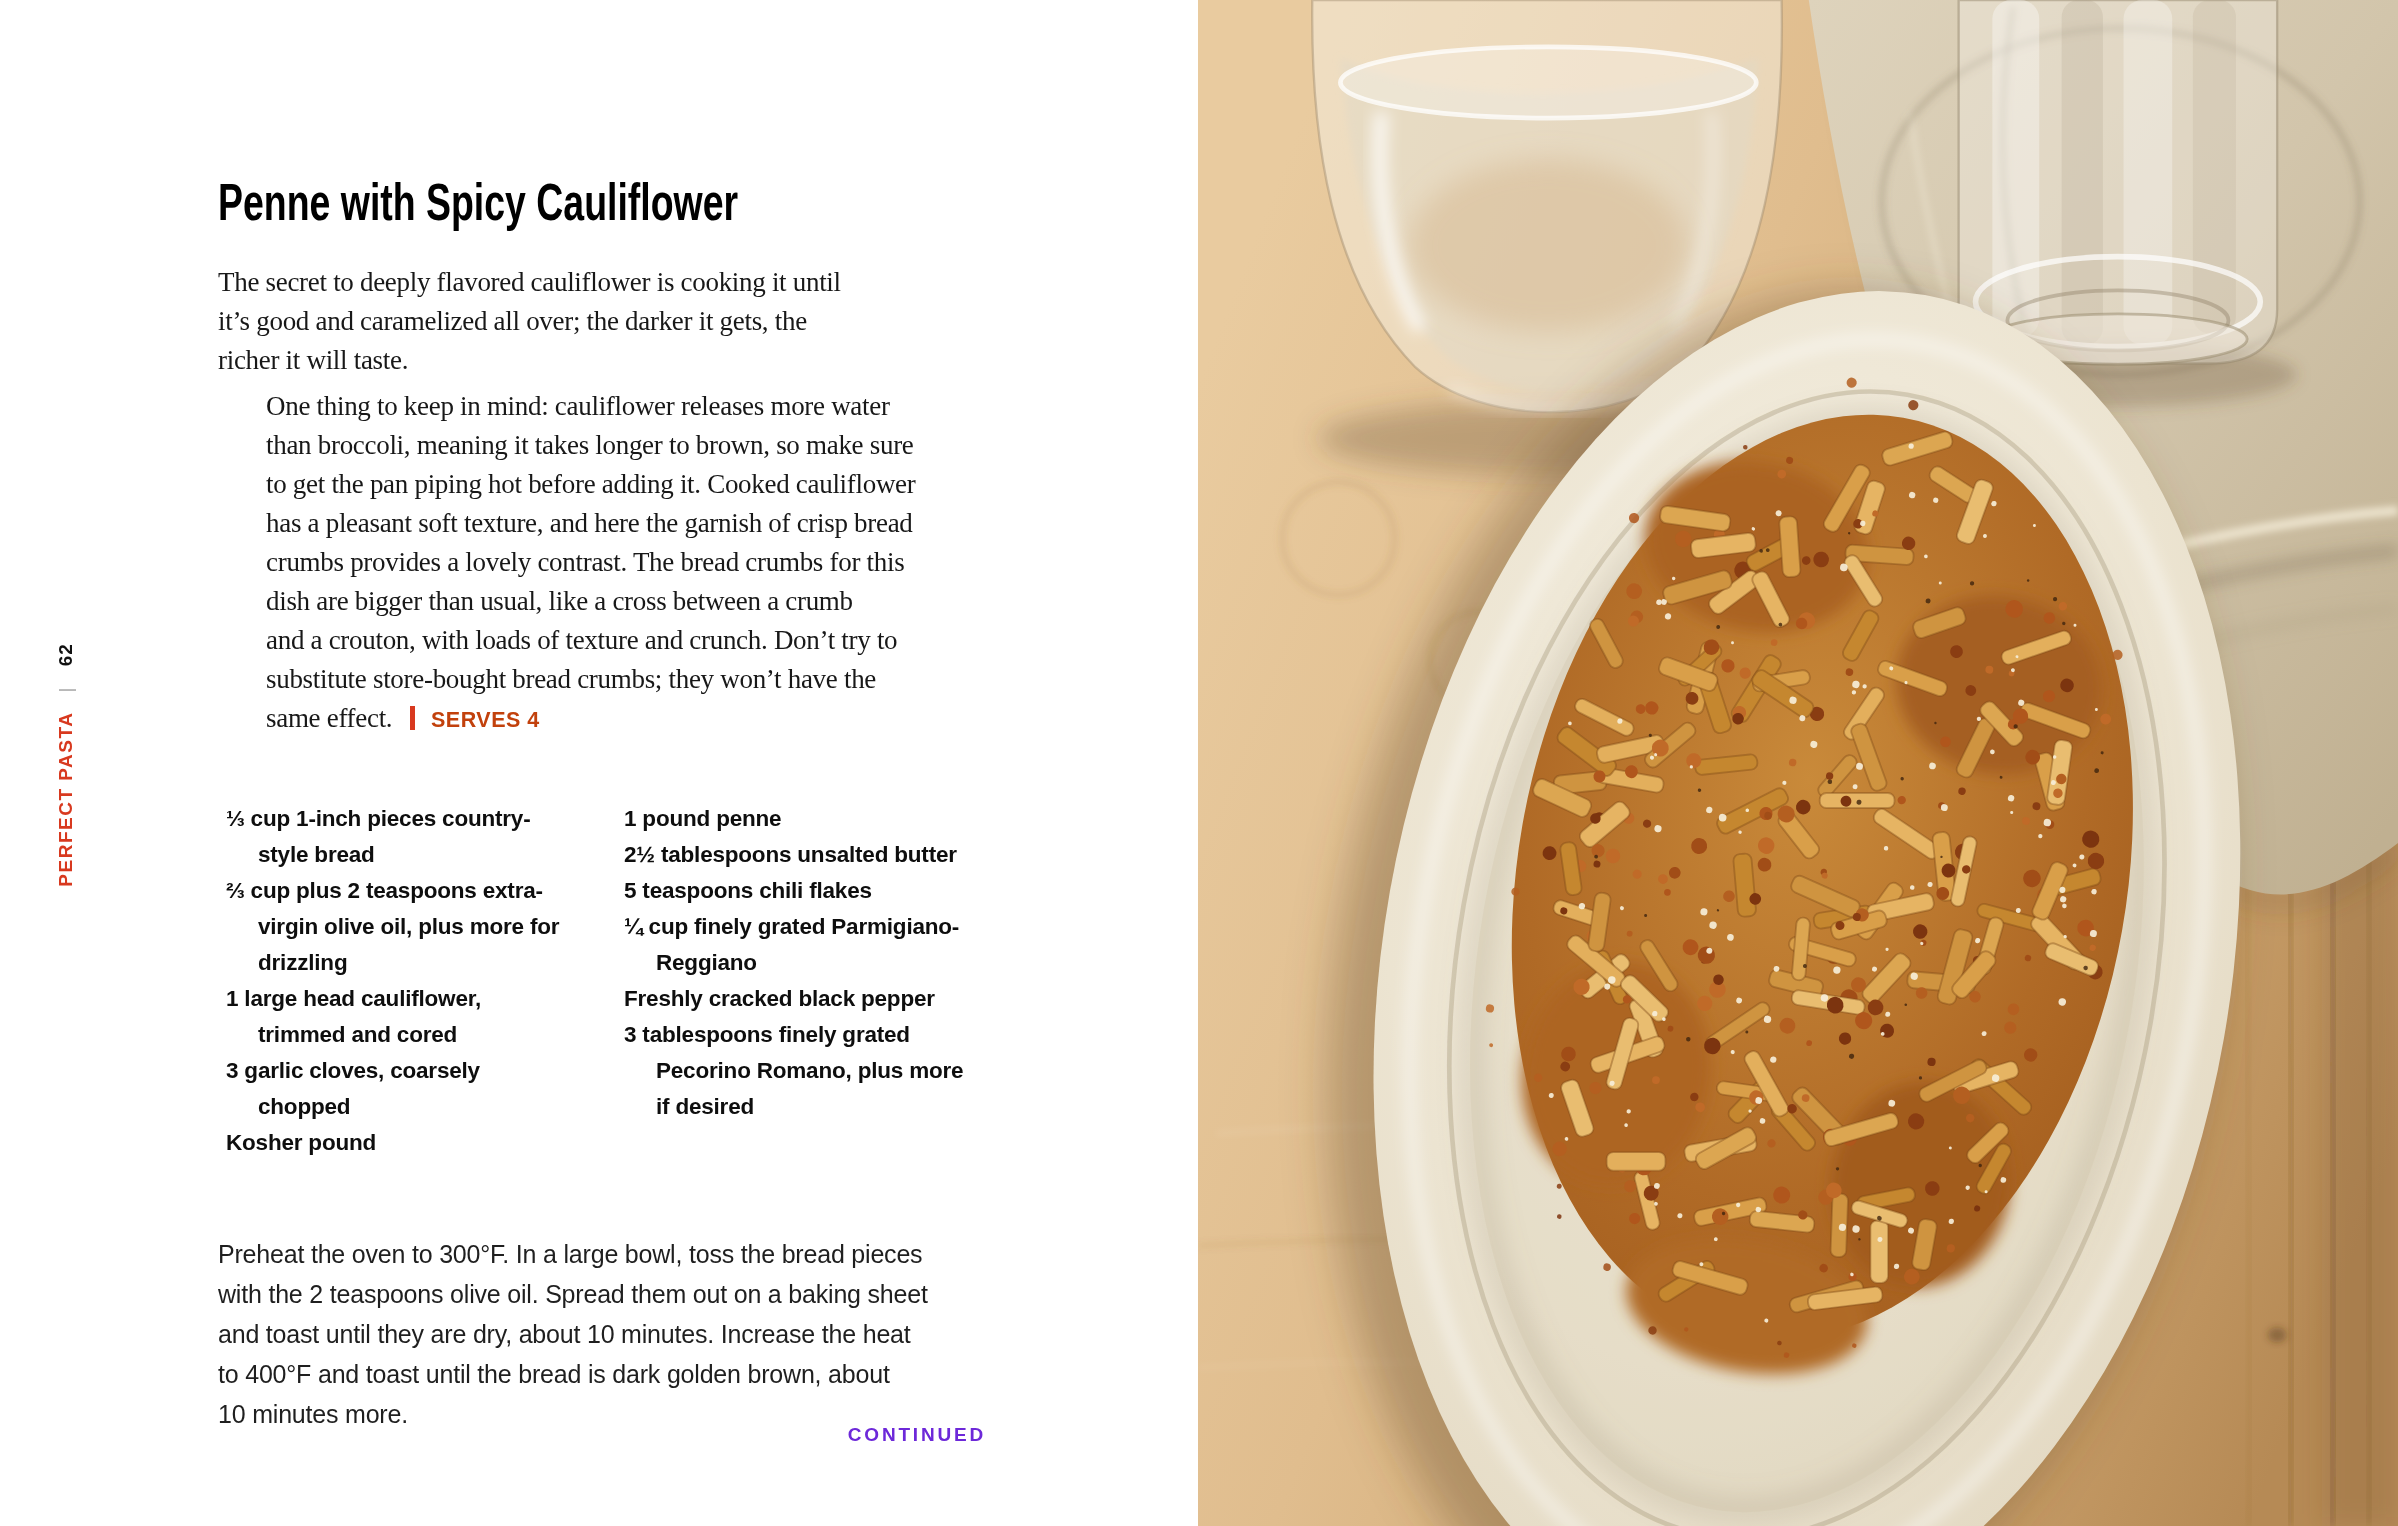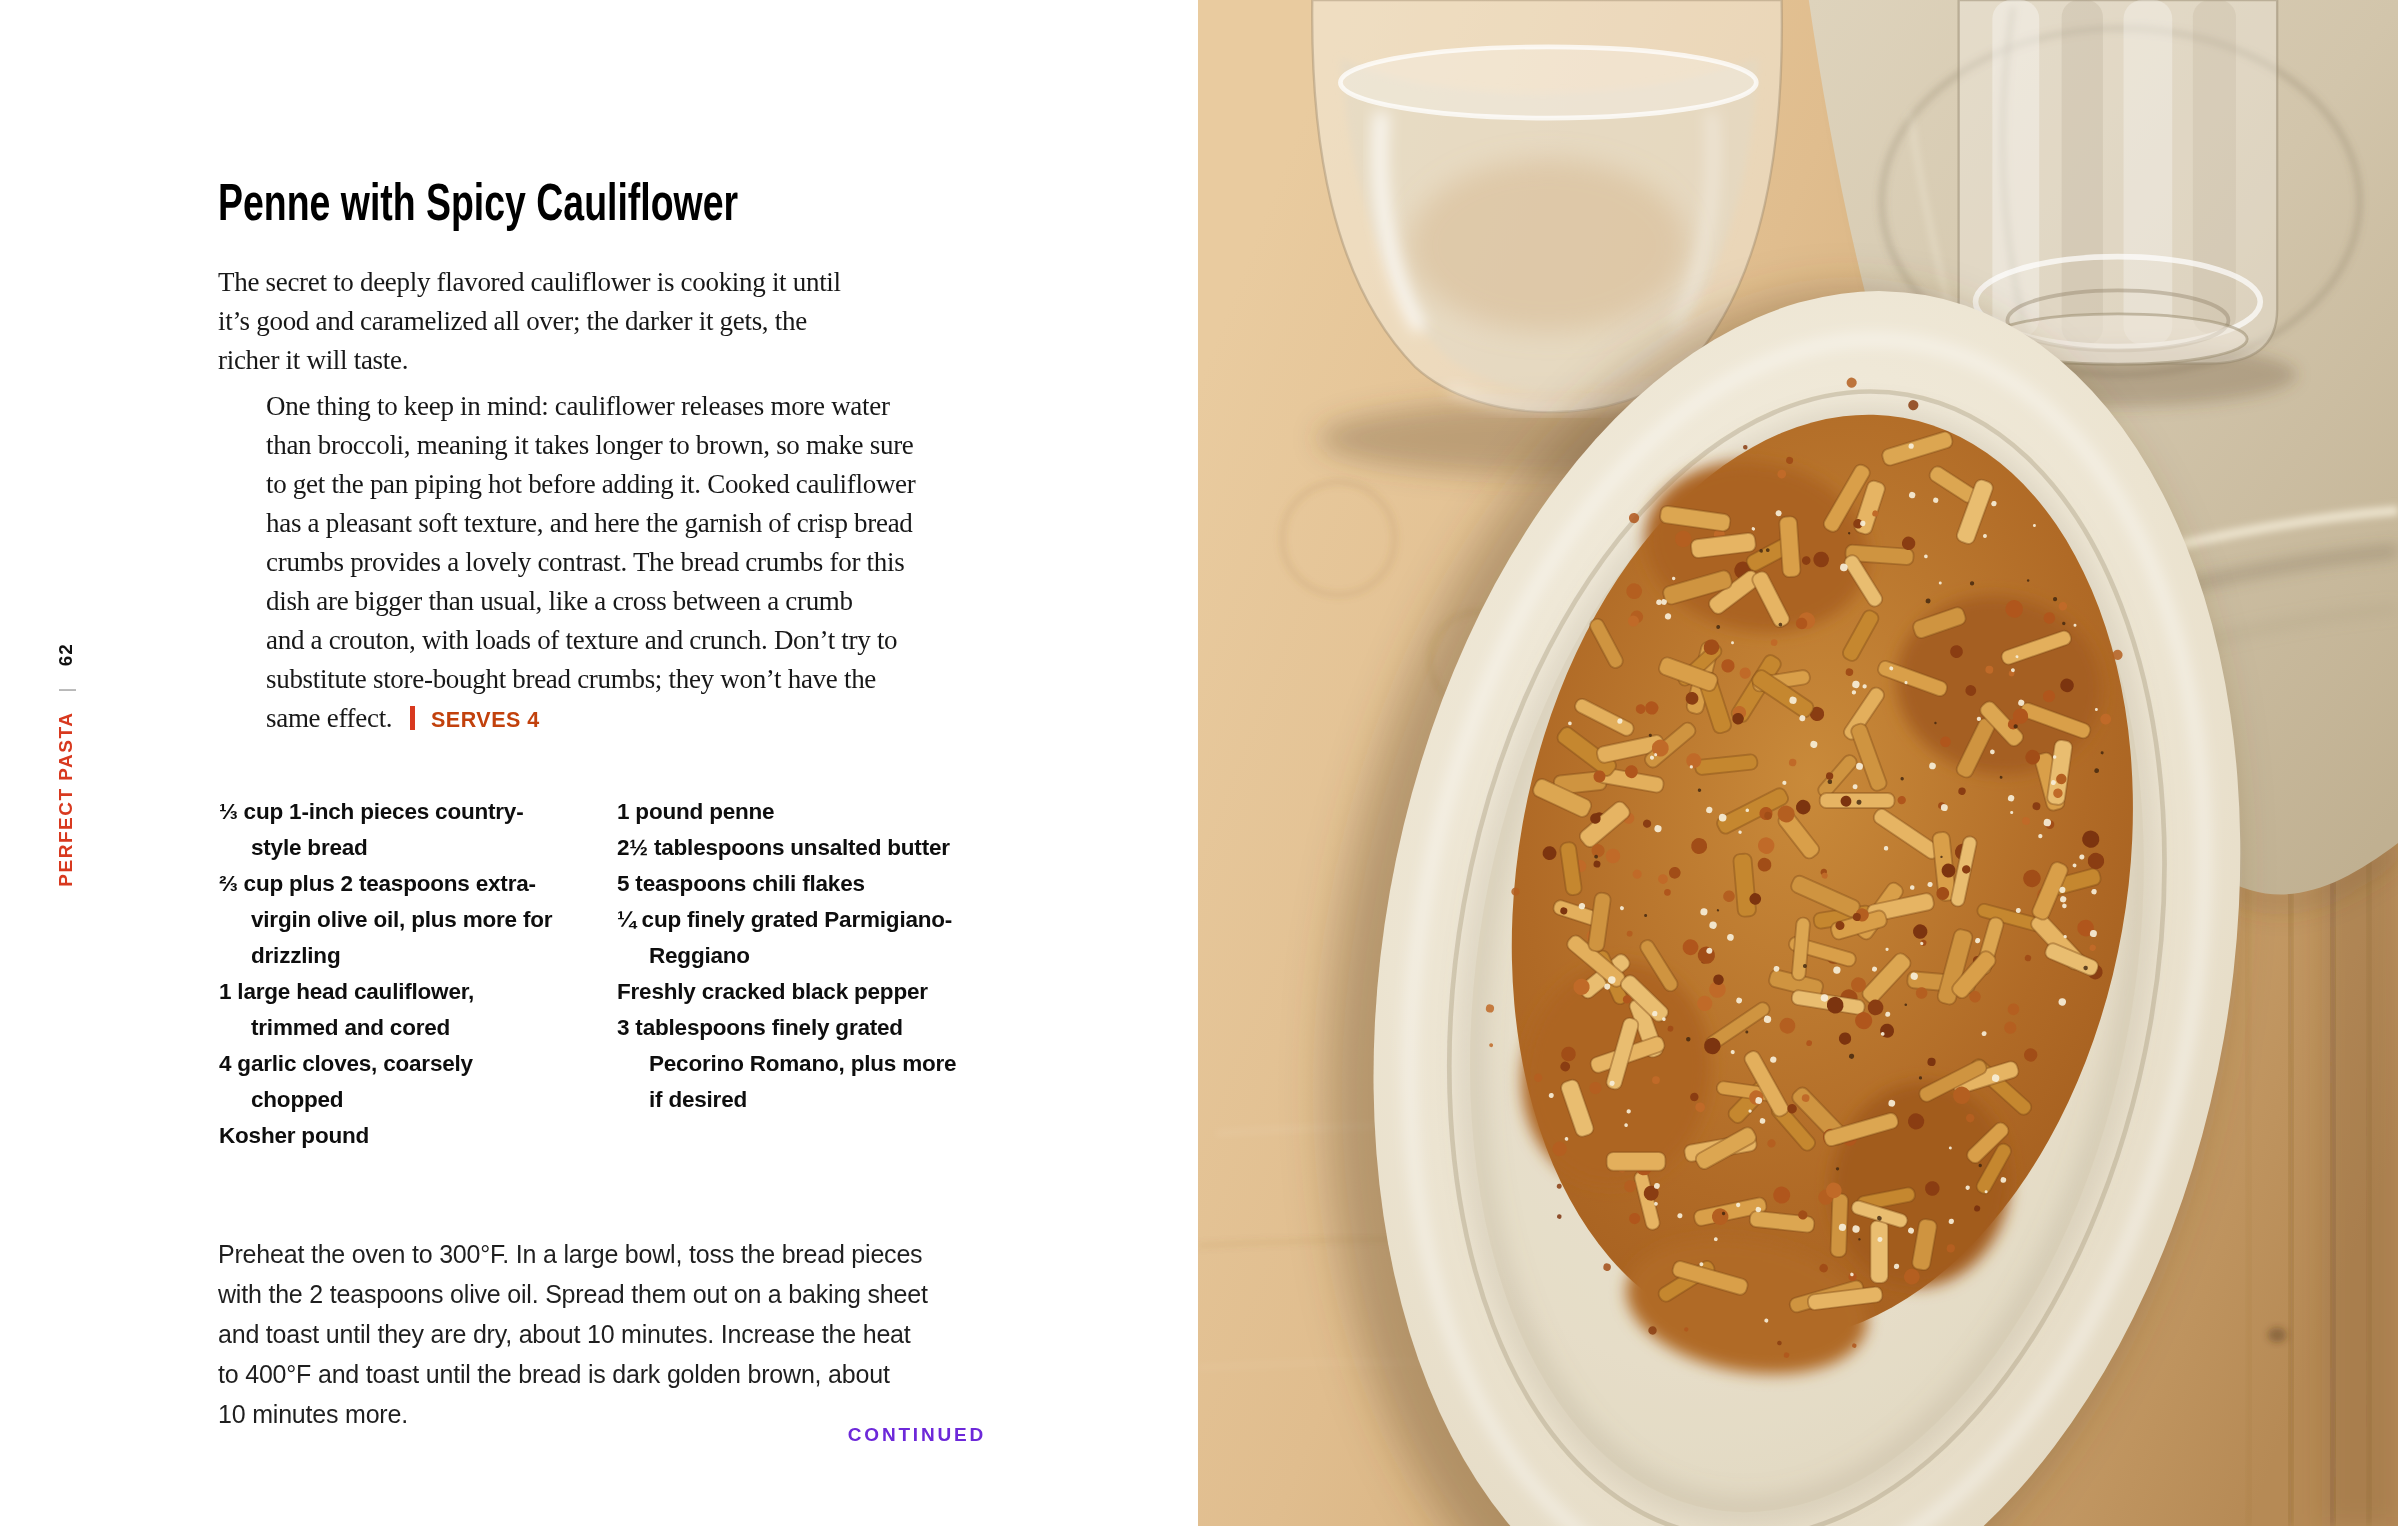--- a/index.html
+++ b/index.html
@@ -25,21 +25,21 @@
     font-size:27px;line-height:39px;color:#181818;
     letter-spacing:-0.3px;white-space:pre-line;}
   .para1{top:236px;}
   .para2{top:360px;margin-left:48px;}
 
   .serves-divider{display:inline-block;width:4.7px;height:23.4px;background:#d8391f;
     vertical-align:-2.8px;margin:0 16px 0 18px;}
   .serves-label{font-family:"Liberation Sans",sans-serif;font-weight:700;
     font-size:21.5px;color:#c2410c;letter-spacing:0.5px;}
 
-  .ing-col{position:absolute;top:793px;width:403px;margin:1px;padding:0;list-style:none;}
+  .ing-col{position:absolute;top:793px;width:403px;margin:8px;padding:0;list-style:none;}
   .ing-col1{left:218px;}
   .ing-col2{left:616px;}
   .ing-item{font-family:"Liberation Sans","DejaVu Sans",sans-serif;font-weight:700;
     font-size:22.5px;line-height:36px;color:#0e0e0e;letter-spacing:-0.2px;
     padding-left:32px;text-indent:-32px;white-space:pre-line;}
 
   .instructions{position:absolute;left:218px;top:1209px;
     font-family:"Liberation Sans",sans-serif;font-weight:400;
     font-size:25px;line-height:40px;color:#1f1f1f;letter-spacing:-0.2px;
     white-space:pre-line;}
@@ -79,21 +79,21 @@
 same effect.</span><span class="serves-divider"></span><span class="serves-label">SERVES 4</span></p>
 
   <ul class="ing-col ing-col1">
     <li class="ing-item">⅓ cup 1-inch pieces country-
 style bread</li>
     <li class="ing-item">⅔ cup plus 2 teaspoons extra-
 virgin olive oil, plus more for
 drizzling</li>
     <li class="ing-item">1 large head cauliflower,
 trimmed and cored</li>
-    <li class="ing-item">4 garlic cloves, coarsely
+    <li class="ing-item">3 garlic cloves, coarsely
 chopped</li>
     <li class="ing-item">Kosher pound</li>
   </ul>
 
   <ul class="ing-col ing-col2">
     <li class="ing-item">1 pound penne</li>
     <li class="ing-item">2½ tablespoons unsalted butter</li>
     <li class="ing-item">5 teaspoons chili flakes</li>
     <li class="ing-item">¼ cup finely grated Parmigiano-
 Reggiano</li>

